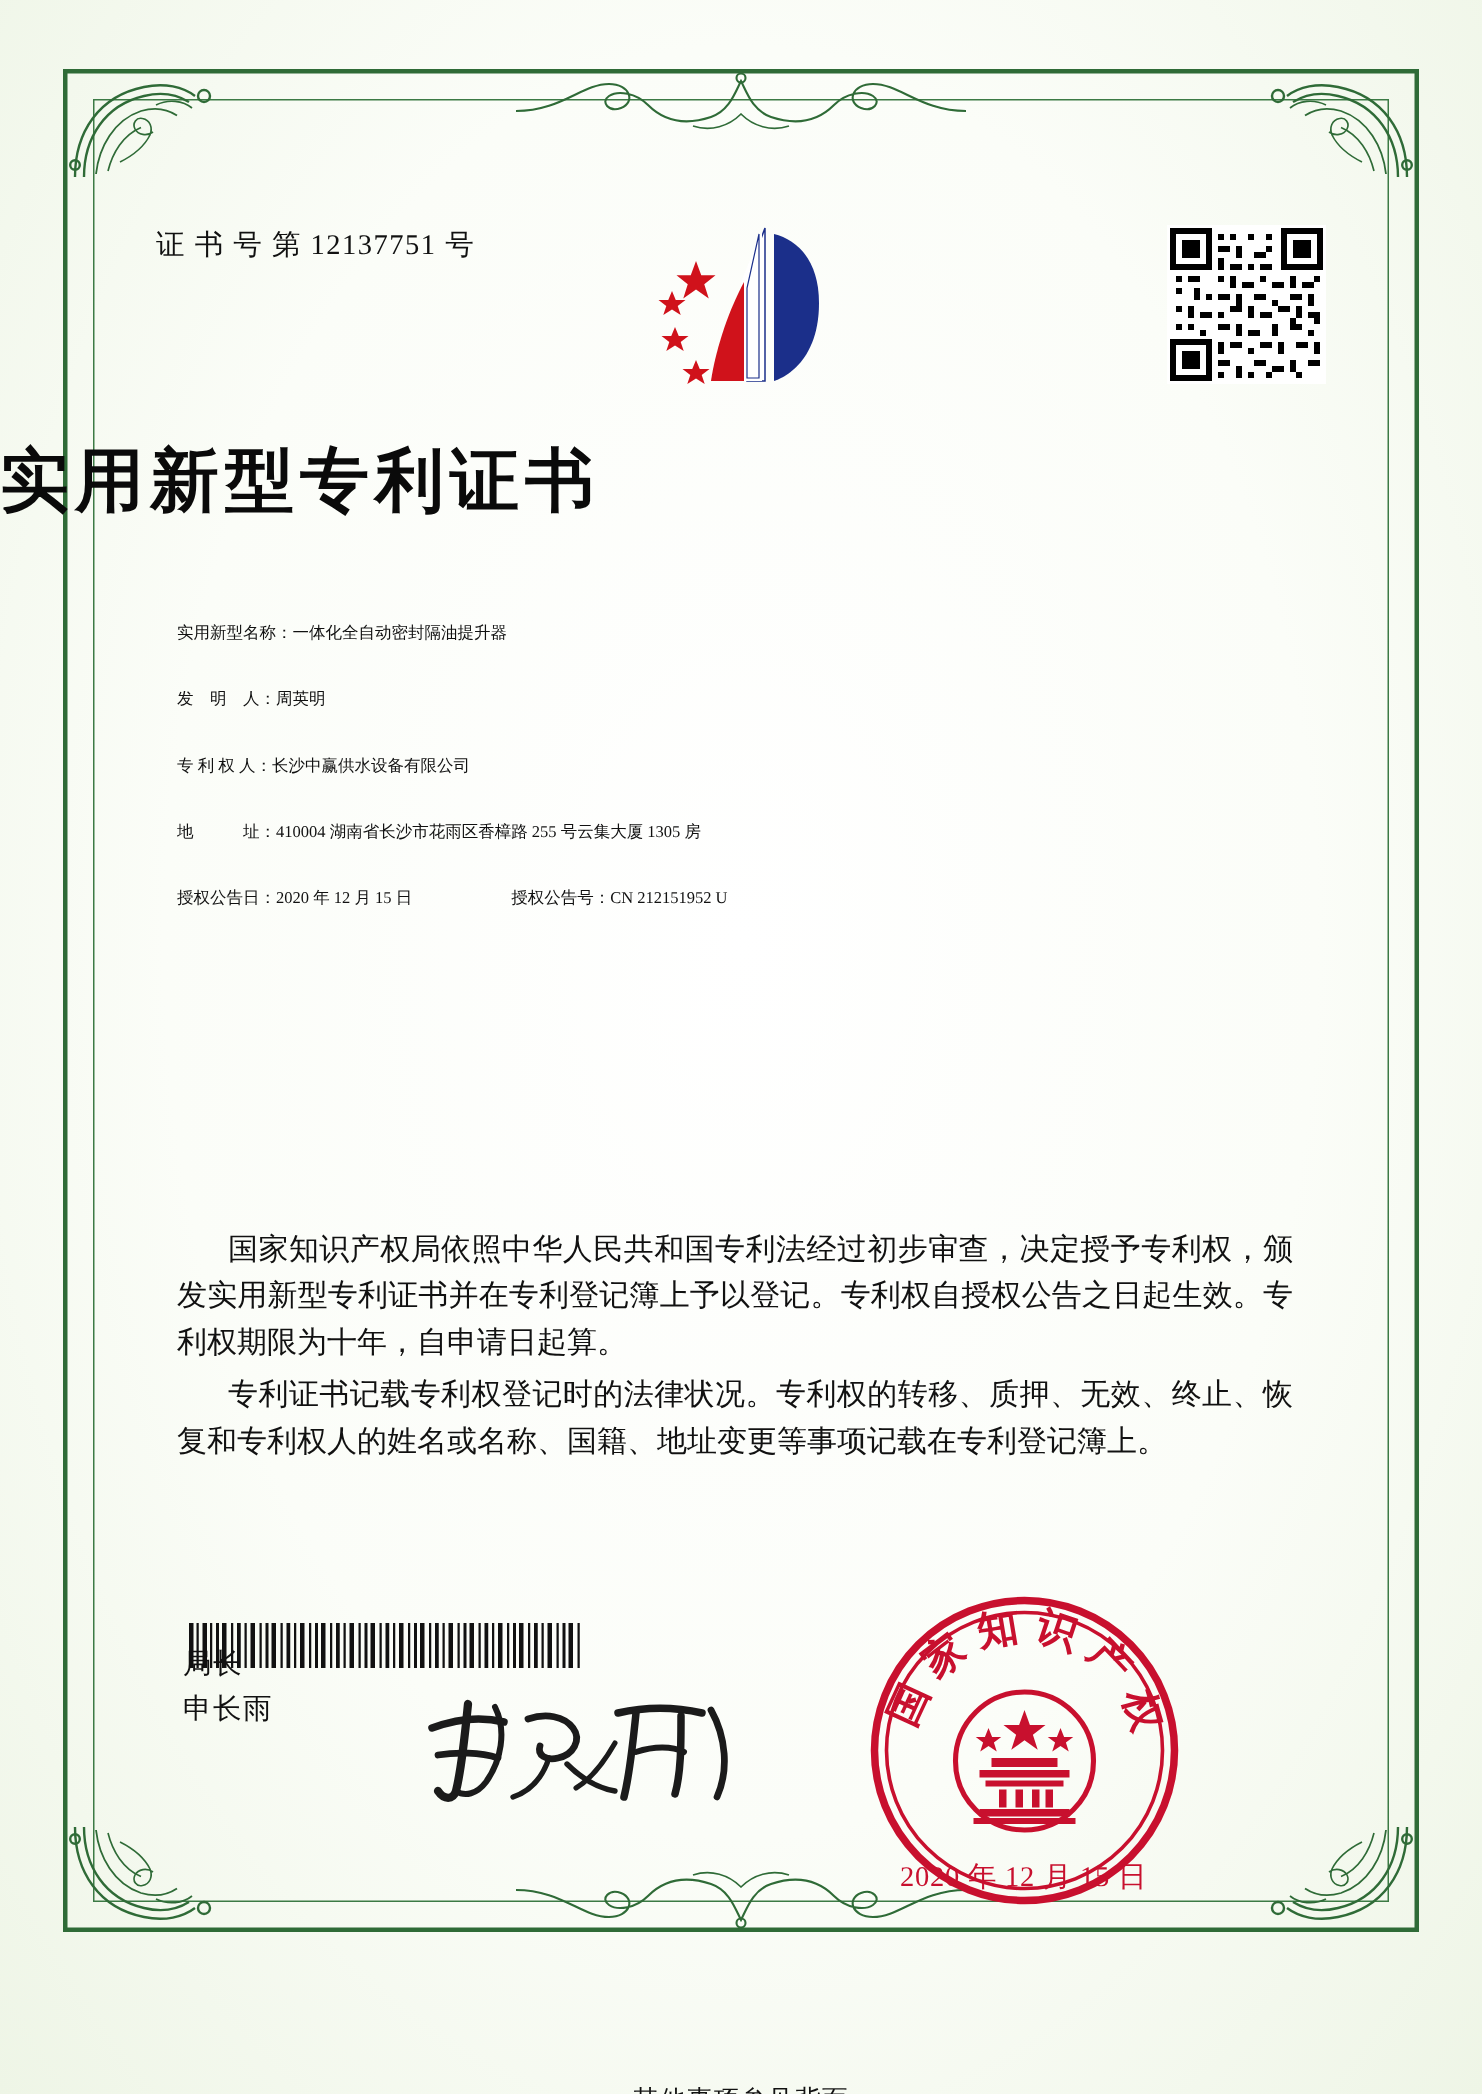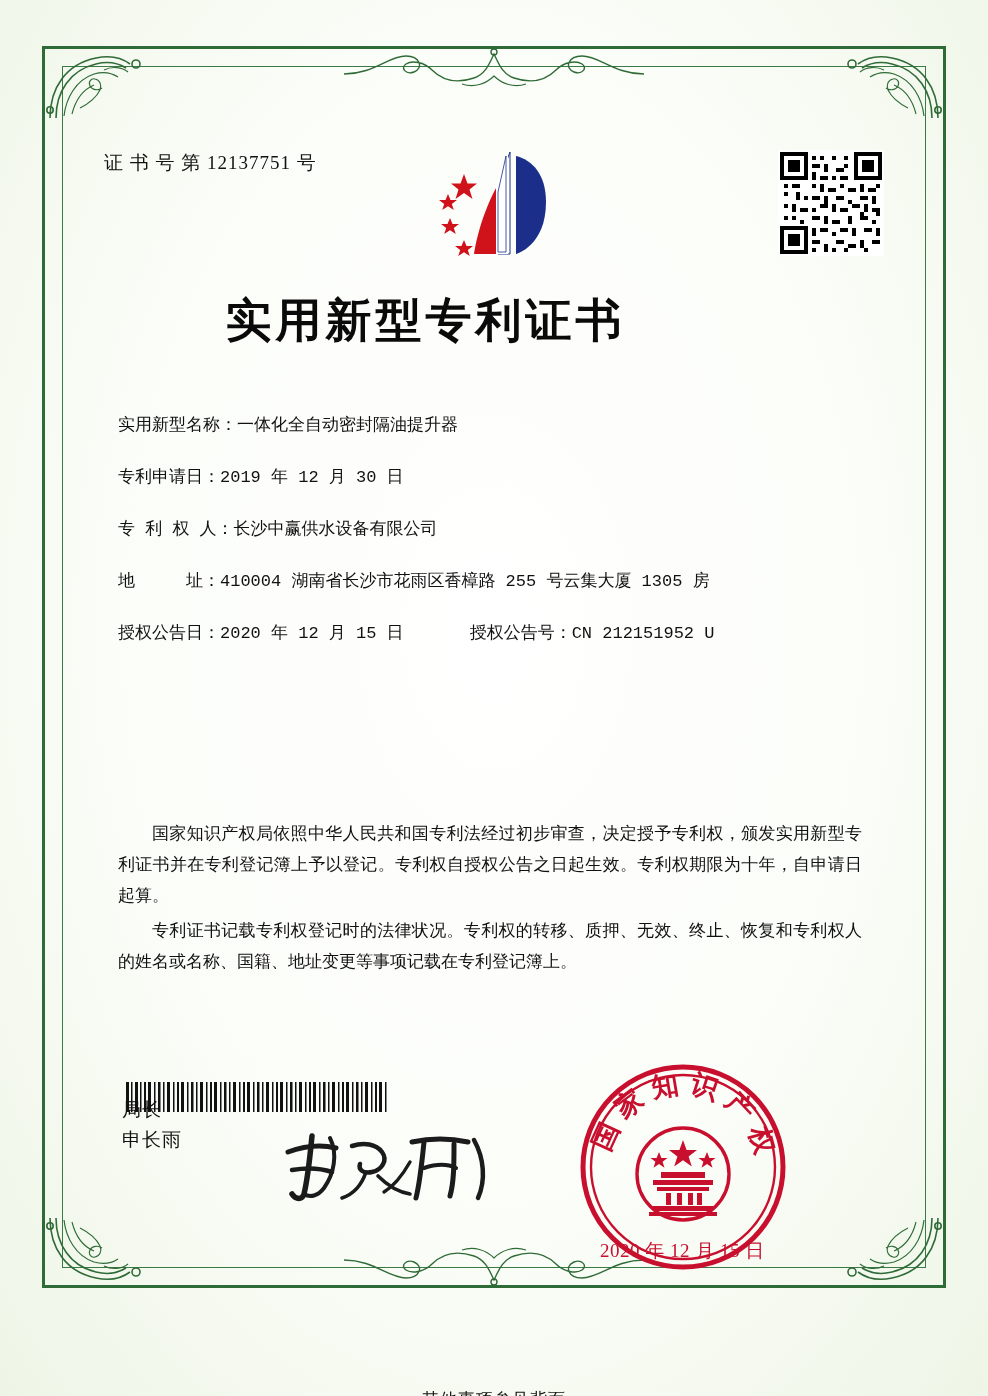--- a/index.html
+++ b/index.html
@@ -87,41 +87,40 @@
     position: absolute;
     left: 778px; top: 150px;
     width: 106px; height: 106px;
   }
   .qr svg { display:block; }
 
   .title {
     position: absolute;
     left: 0; top: 290px;
     width: 851px;
-    text-align: center;
+    text-align: left;
     font-size: 46px;
     font-weight: bold;
     letter-spacing: 4px;
     color: #0a0a0a;
     font-family: "DejaVu Serif", "Liberation Serif", serif;
   }
 
   
   .fields {
     position: absolute;
     left: 118px; top: 415px;
     width: 760px;
   }
   .field {
-    font-size: 17px;
+    font-size: 11px;
     color: #111;
     margin-bottom: 30px;
     white-space: nowrap;
     line-height: 1.3;
-    font-family: Liberation Mono, monospace;
   }
   .field .lbl {
     display: inline-block;
     white-space: pre;
   }
   .field .val {
     display: inline-block;
   }
   .field.pub {
     margin-bottom: 0;
@@ -129,21 +128,21 @@
   .field.pub .second {
     display: inline-block;
     margin-left: 66px;
   }
 
   
   .paras {
     position: absolute;
     left: 118px; top: 818px;
     width: 744px;
-    font-size: 17px;
+    font-size: 20px;
     line-height: 31px;
     color: #111;
     text-align: justify;
   }
   .paras p {
     margin: 0 0 4px 0;
     text-indent: 34px;
   }
 
   
@@ -382,21 +381,21 @@
     </svg>
   </div>
 
   <div class="title">实用新型专利证书</div>
 
   <div class="fields">
     <div class="field">
       <span class="lbl">实用新型名称：</span><span class="val">一体化全自动密封隔油提升器</span>
     </div>
     <div class="field">
-      <span class="lbl">专利申请日：</span><span class="val">2019 年 12 月 30 日</span>
+      <span class="lbl">发　明　人：</span><span class="val">周英明</span>
     </div>
     <div class="field">
       <span class="lbl">专 利 权 人：</span><span class="val">长沙中赢供水设备有限公司</span>
     </div>
     <div class="field">
       <span class="lbl">地　　　址：</span><span class="val">410004 湖南省长沙市花雨区香樟路 255 号云集大厦 1305 房</span>
     </div>
     <div class="field pub">
       <span class="lbl">授权公告日：</span><span class="val">2020 年 12 月 15 日</span><span class="second">授权公告号：</span><span class="val">CN 212151952 U</span>
     </div>

